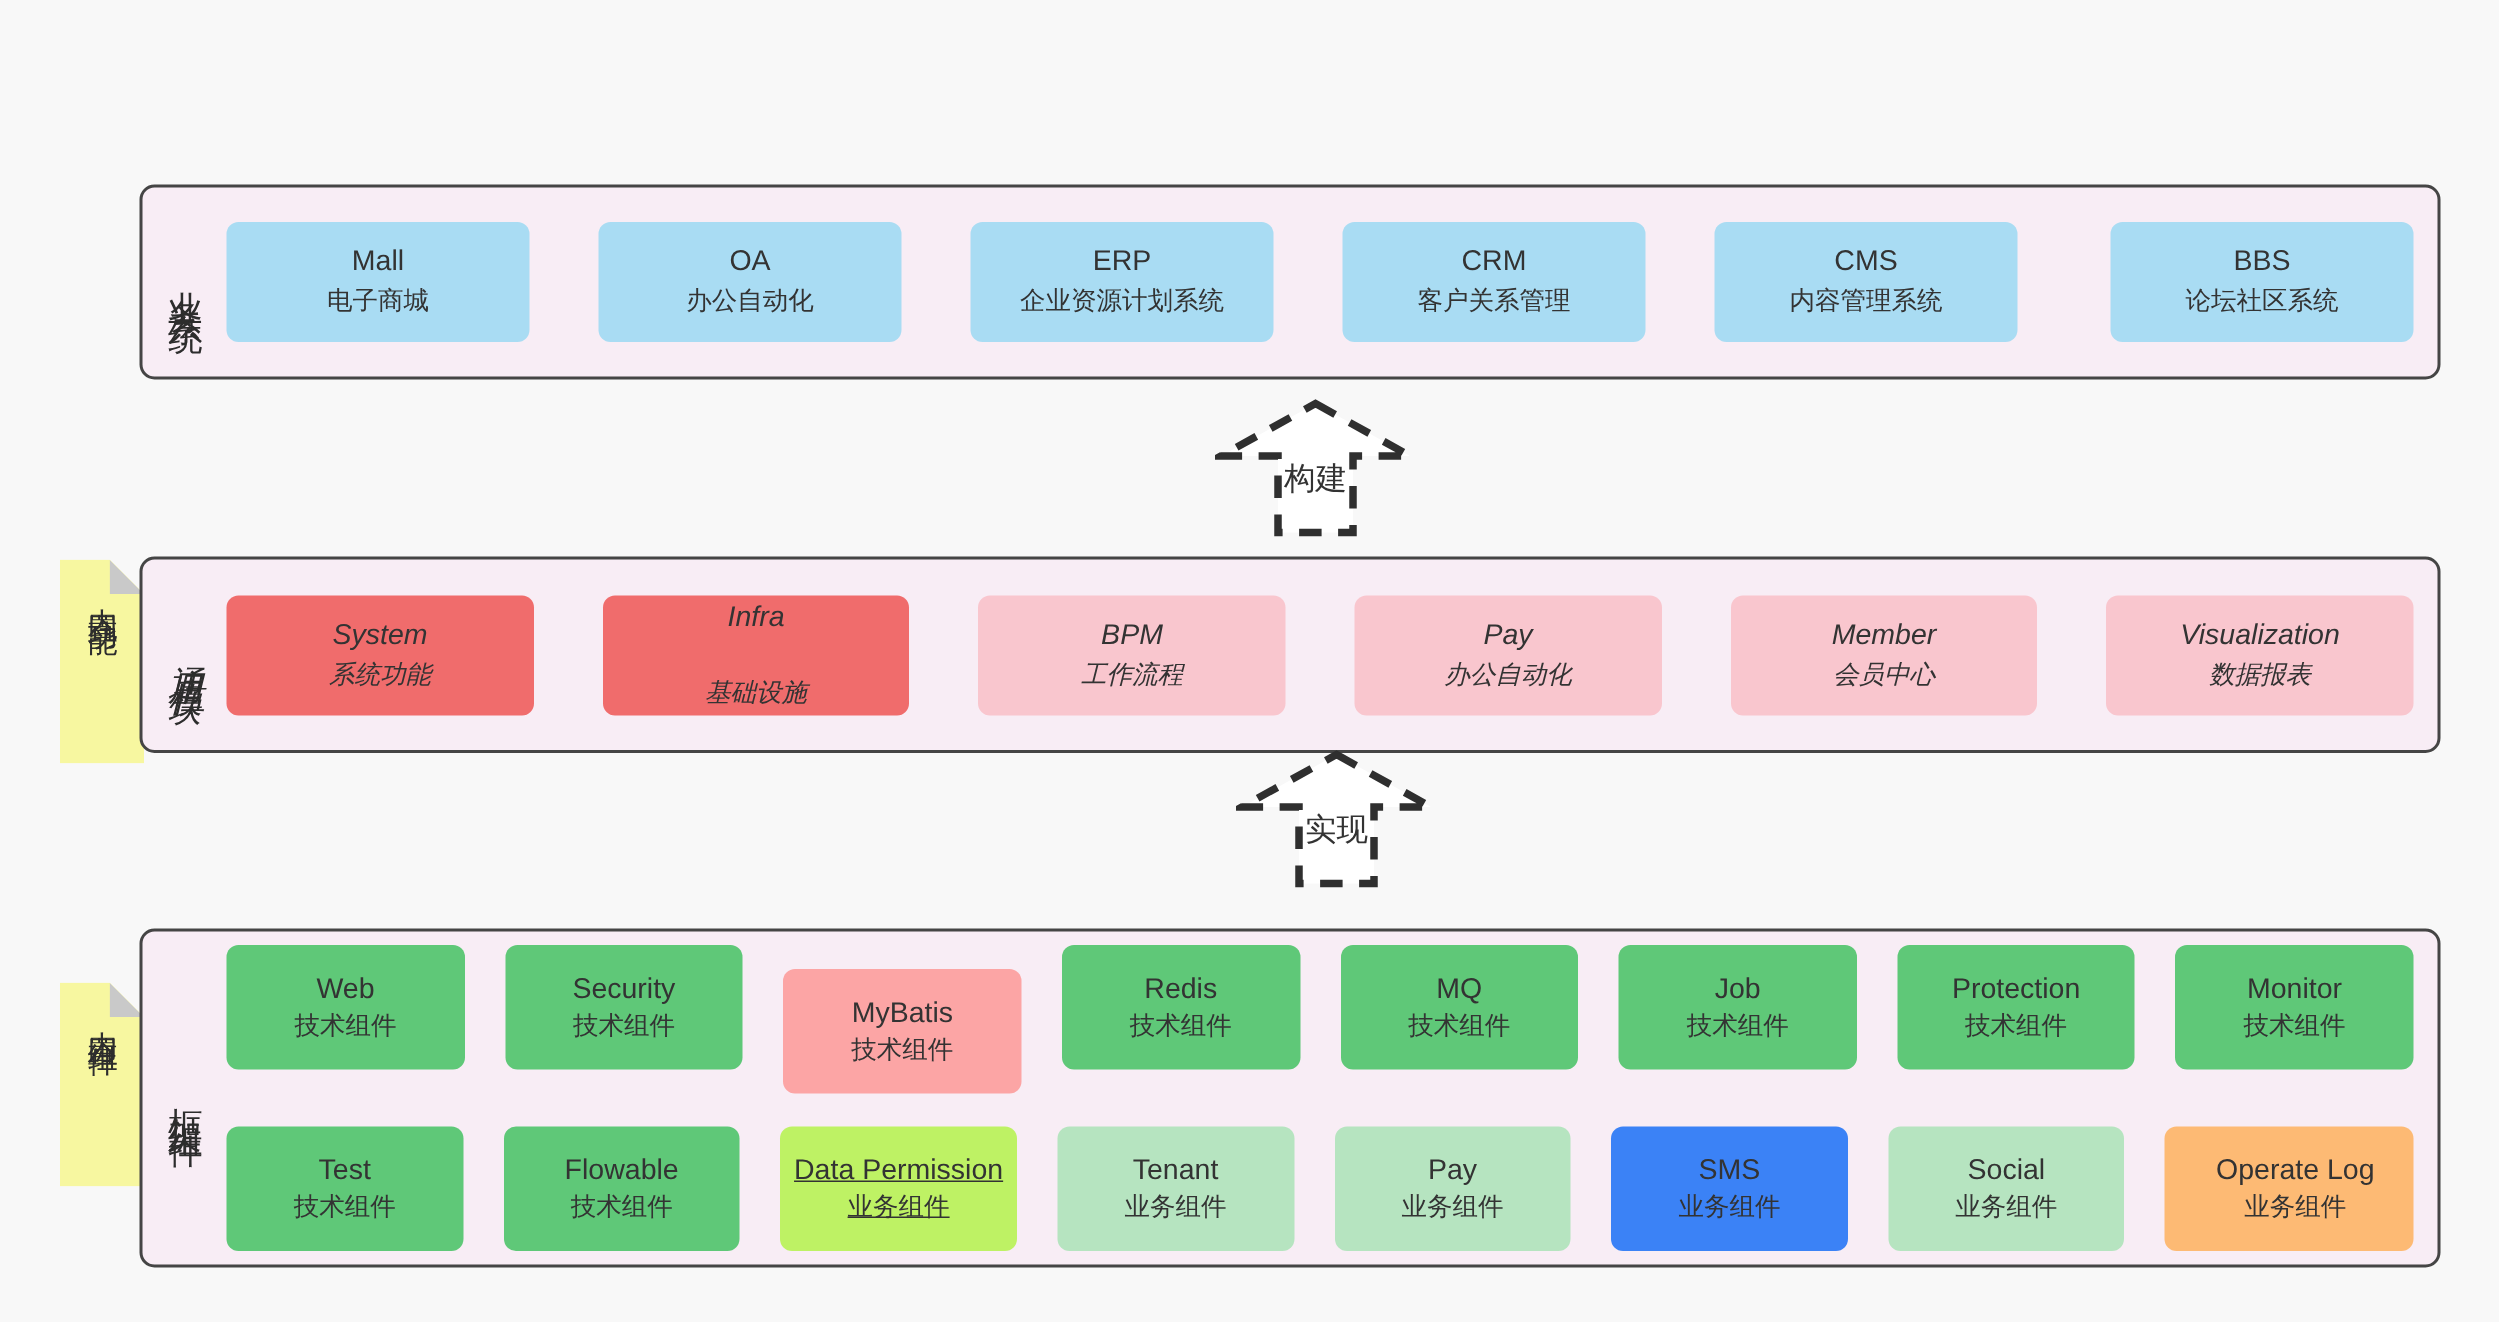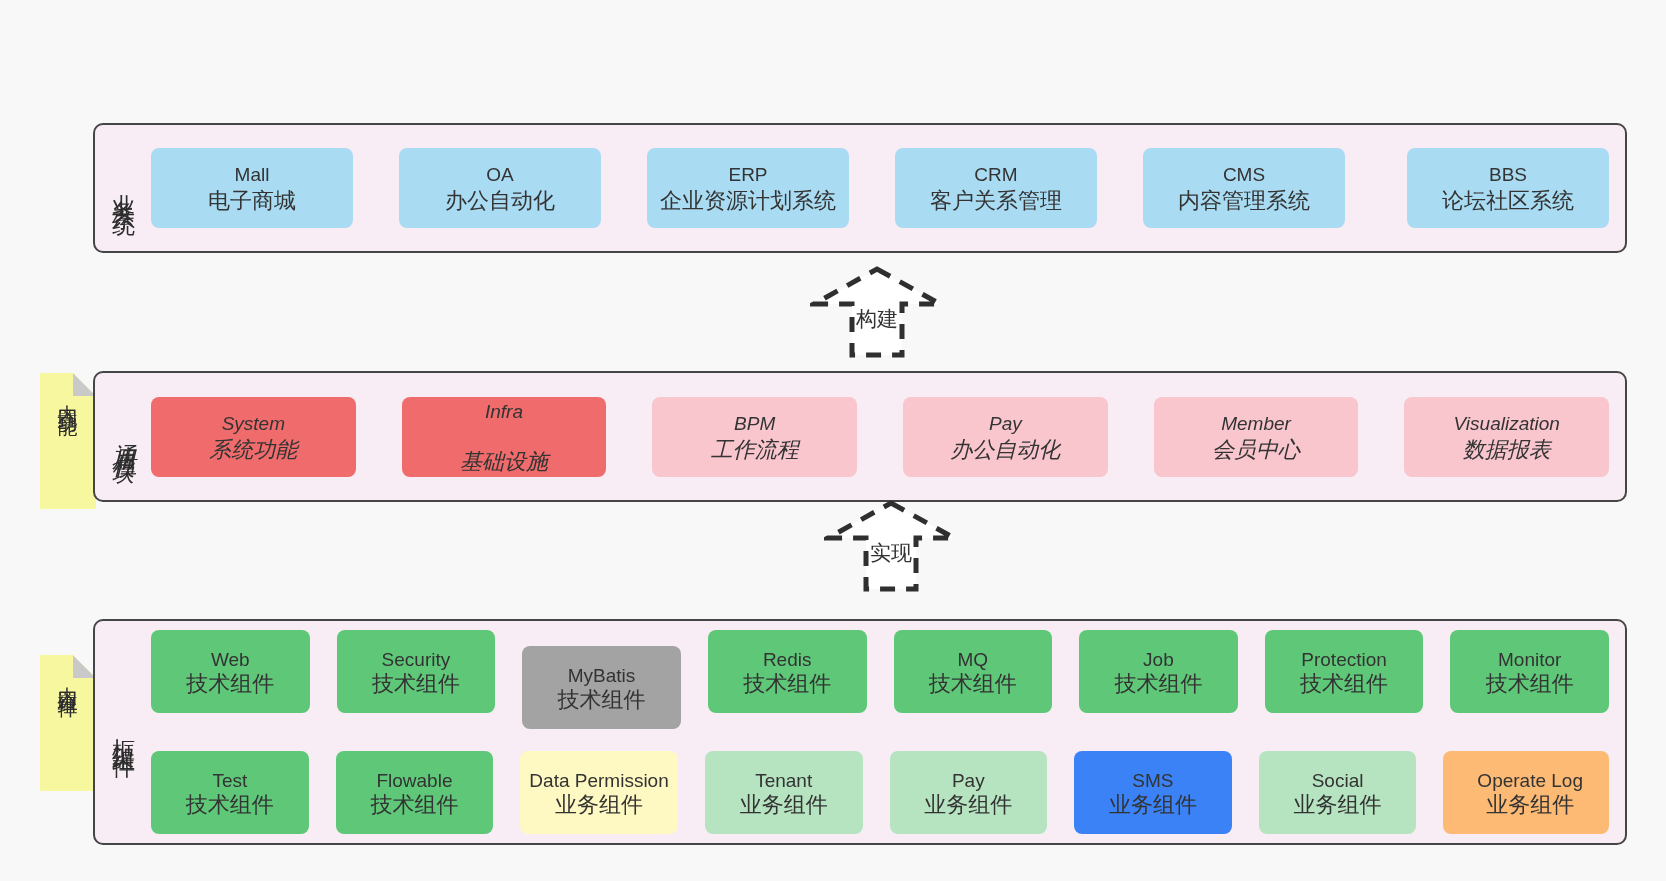--- a/index.html
+++ b/index.html
@@ -27,21 +27,21 @@
   .rows{flex:1;display:flex;flex-direction:column;gap:22px;}
   .box-row{display:flex;gap:46px;}
   .layer.cols8 .box-row{gap:27px;}
   .box{
     flex:1;height:80px;border-radius:8px;
     display:flex;flex-direction:column;align-items:center;justify-content:center;
     text-align:center;line-height:26px;padding:2px 4px;box-sizing:border-box;
   }
   .layer.cols8 .box{height:83px;line-height:24px;}
   .box-title{font-size:19px;}
-  .box-sub{font-size:22px;}
+  .box-sub{font-size:17px;}
   
   .sticky{
     position:absolute;width:56px;height:136px;background:#f7f7a0;
     z-index:1;
     clip-path:polygon(0 0,calc(100% - 23px) 0,100% 23px,100% 100%,0 100%);
     display:flex;justify-content:center;
   }
   .sticky-fold{
     position:absolute;top:0;right:0;width:23px;height:23px;
     background:#c9c9c9;
@@ -161,21 +161,21 @@
     <div class="rows">
         <div class="box-row">
           <div class="box" style="background: rgb(95, 200, 120);">
             <div class="box-title">Web</div>
             <div class="box-sub">技术组件</div>
           </div>
           <div class="box" style="background: rgb(95, 200, 120);">
             <div class="box-title">Security</div>
             <div class="box-sub">技术组件</div>
           </div>
-          <div class="box" style="background: #a3a3a3; margin-top: 16px;">
+          <div class="box" style="background: #fca5a5; margin-top: 16px;">
             <div class="box-title">MyBatis</div>
             <div class="box-sub">技术组件</div>
           </div>
           <div class="box" style="background: rgb(95, 200, 120);">
             <div class="box-title">Redis</div>
             <div class="box-sub">技术组件</div>
           </div>
           <div class="box" style="background: rgb(95, 200, 120);">
             <div class="box-title">MQ</div>
             <div class="box-sub">技术组件</div>
@@ -195,21 +195,21 @@
         </div>
         <div class="box-row">
           <div class="box" style="background: rgb(95, 200, 120);">
             <div class="box-title">Test</div>
             <div class="box-sub">技术组件</div>
           </div>
           <div class="box" style="background: rgb(95, 200, 120); text-align: right;">
             <div class="box-title">Flowable</div>
             <div class="box-sub">技术组件</div>
           </div>
-          <div class="box" style="background: #fef9c3;">
+          <div class="box" style="background: #bef264; text-decoration: underline;">
             <div class="box-title">Data Permission</div>
             <div class="box-sub">业务组件</div>
           </div>
           <div class="box" style="background: rgb(182, 228, 192);">
             <div class="box-title">Tenant</div>
             <div class="box-sub">业务组件</div>
           </div>
           <div class="box" style="background: rgb(182, 228, 192);">
             <div class="box-title">Pay</div>
             <div class="box-sub">业务组件</div>

